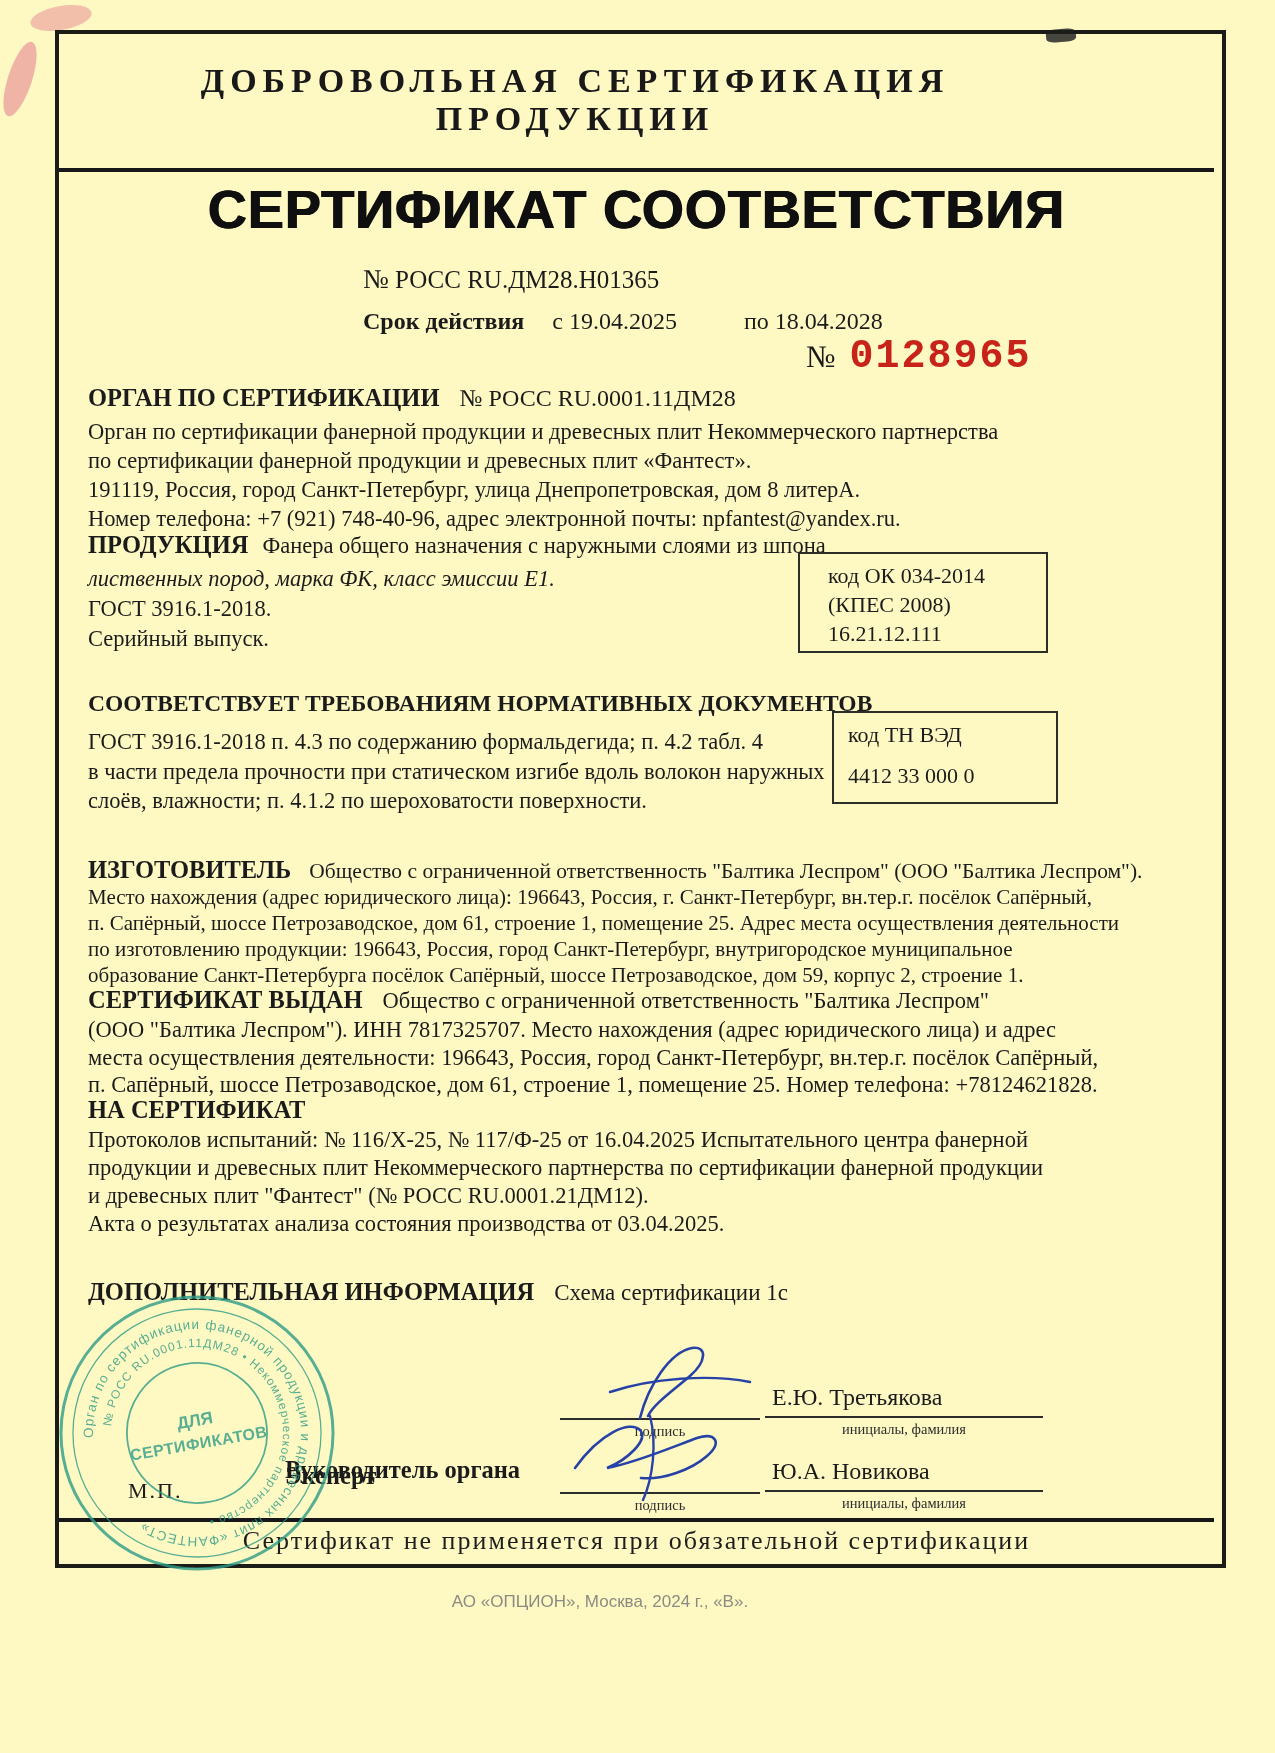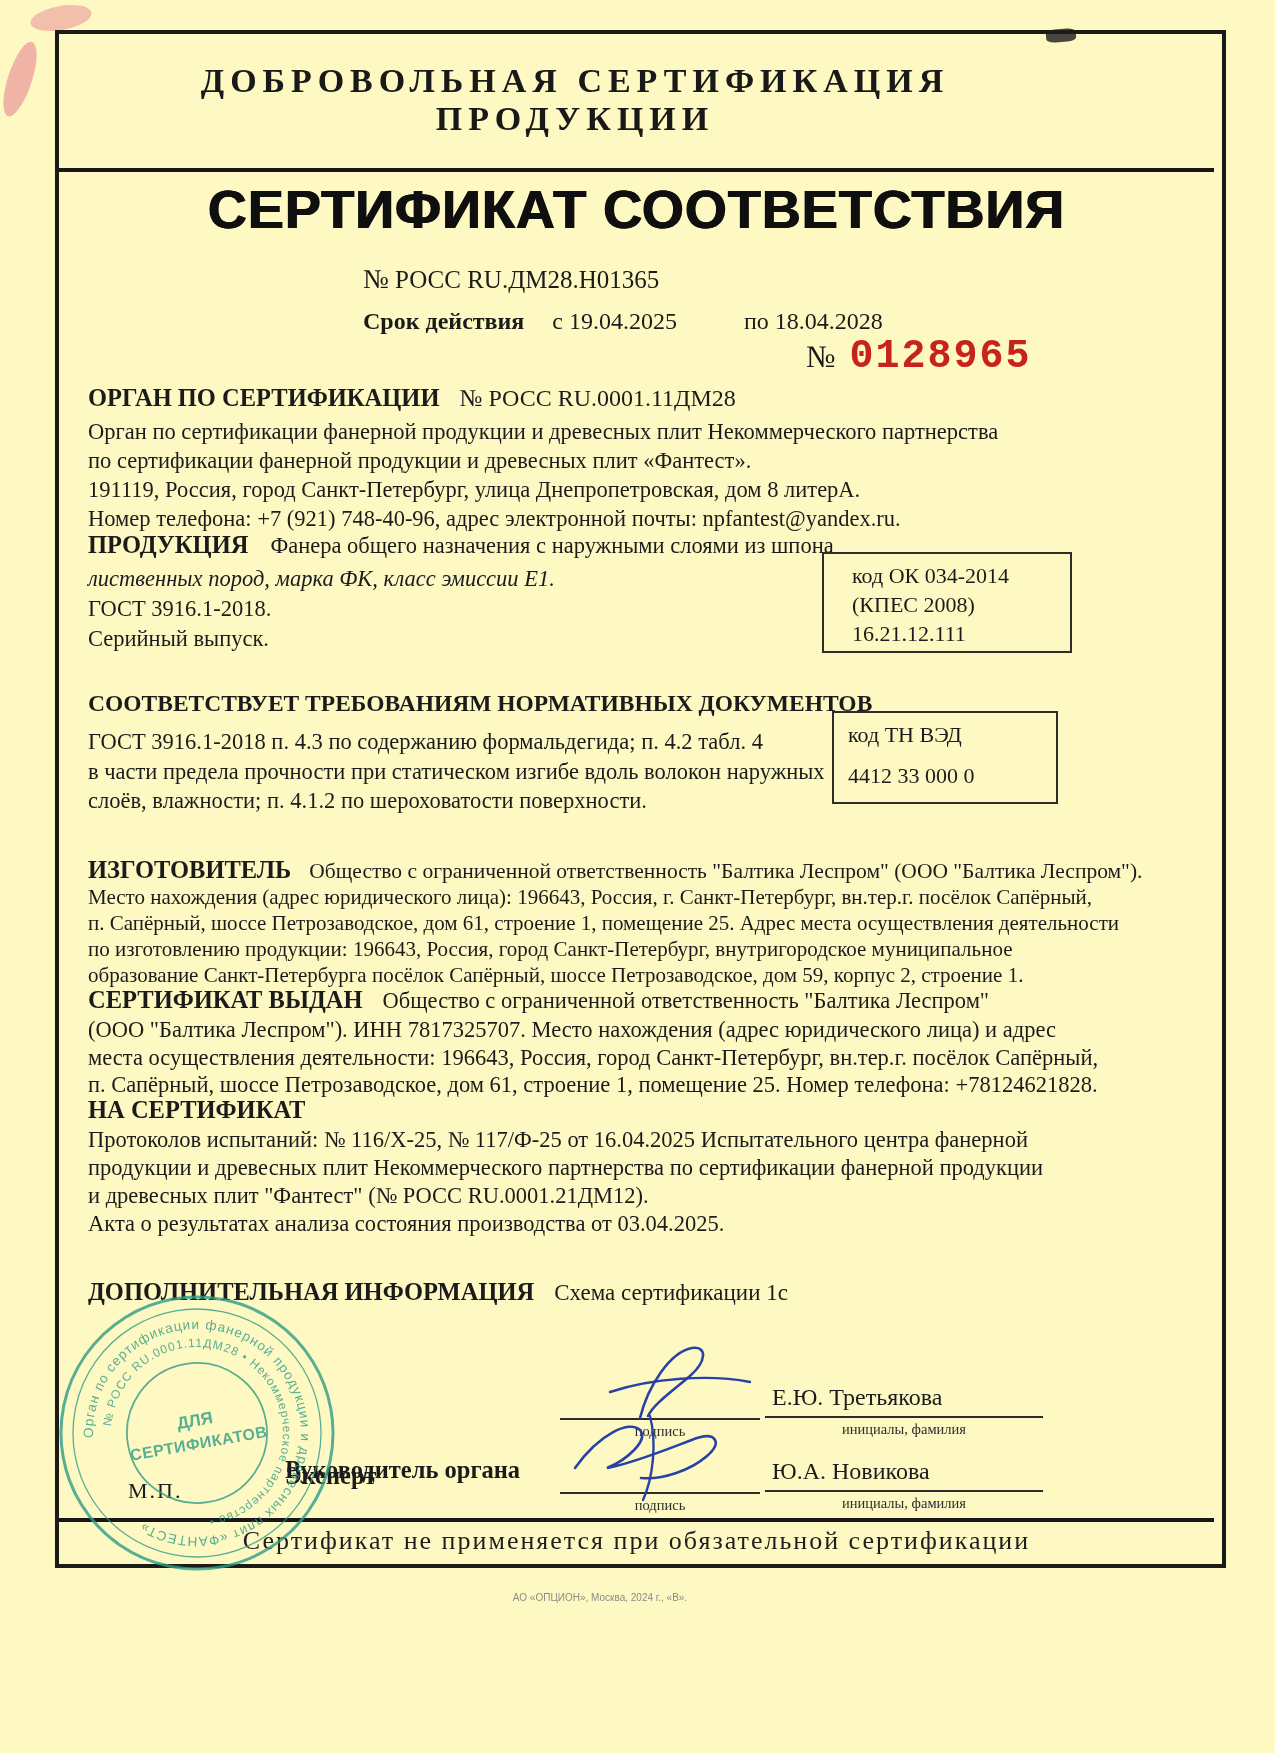--- a/index.html
+++ b/index.html
@@ -22,21 +22,21 @@
   .body-line{font-size:22.5px;line-height:29px;white-space:nowrap;}
   .tight-line{font-size:21px;line-height:26px;white-space:nowrap;}
   .code-box{position:absolute;border:2px solid #2d2d29;background:transparent;
             font-size:22px;line-height:29px;padding:7px 0 0 14px;}
   .sig-line{position:absolute;height:2px;background:#2c2c2c;}
   .small-cap{position:absolute;text-align:center;font-size:14.5px;color:#2e2e2e;}
   .name{font-size:24px;}
   .footer-text{left:59px;top:1526px;width:1155px;text-align:center;
                font-size:26px;letter-spacing:2px;color:#1e1e1e;}
   .print-credit{left:300px;top:1592px;width:600px;text-align:center;
-                font-family:"Liberation Sans",sans-serif;font-size:10px;color:#8b8b83;}
+                font-family:"Liberation Sans",sans-serif;font-size:17px;color:#8b8b83;}
   .blank-num{font-family:"Liberation Mono",monospace;font-weight:700;font-size:40px;
              letter-spacing:2px;}
   .artifact{position:absolute;border-radius:50%;}
   .mp{font-size:22px;letter-spacing:2px;color:#1c1c1c;z-index:2;}
   .stamp-svg{position:absolute;left:52px;top:1288px;z-index:3;opacity:.8;
              transform:rotate(-10deg);}
   .sig-svg{position:absolute;z-index:3;}
 </style>
 </head>
 <body>
@@ -79,29 +79,29 @@
   </div>
   <div class="abs" style="left:88px;top:417px;">
     <div class="body-line">Орган по сертификации фанерной продукции и древесных плит Некоммерческого партнерства</div>
     <div class="body-line">по сертификации фанерной продукции и древесных плит «Фантест».</div>
     <div class="body-line">191119, Россия, город Санкт-Петербург, улица Днепропетровская, дом 8 литерА.</div>
     <div class="body-line">Номер телефона: +7 (921) 748-40-96, адрес электронной почты: npfantest@yandex.ru.</div>
   </div>
 
   <div class="abs nowrap" style="left:88px;top:531px;">
     <span class="bold-label">ПРОДУКЦИЯ</span>
-    <span style="font-size:22.5px;margin-left:18px;">Фанера общего назначения с наружными слоями из шпона</span>
+    <span style="font-size:22.5px;margin-left:10px;">Фанера общего назначения с наружными слоями из шпона</span>
   </div>
   <div class="abs" style="left:88px;top:564px;">
     <div class="body-line" style="line-height:30px;font-style:italic;">лиственных пород, марка ФК, класс эмиссии Е1.</div>
     <div class="body-line" style="line-height:30px;">ГОСТ 3916.1-2018.</div>
     <div class="body-line" style="line-height:30px;">Серийный выпуск.</div>
   </div>
 
-  <div class="code-box" style="left:822px;top:552px;width:218px;height:90px;padding-left:28px;">
+  <div class="code-box" style="left:798px;top:552px;width:218px;height:90px;padding-left:28px;">
     <div>код ОК  034-2014</div>
     <div>(КПЕС 2008)</div>
     <div>16.21.12.111</div>
   </div>
 
   <div class="abs nowrap bold-label" style="left:88px;top:690px;font-size:23.5px;">СООТВЕТСТВУЕТ ТРЕБОВАНИЯМ НОРМАТИВНЫХ ДОКУМЕНТОВ</div>
   <div class="abs" style="left:88px;top:727px;">
     <div class="body-line" style="line-height:29.5px;">ГОСТ 3916.1-2018  п. 4.3 по содержанию формальдегида; п. 4.2 табл. 4</div>
     <div class="body-line" style="line-height:29.5px;">в части предела прочности при статическом изгибе вдоль волокон наружных</div>
     <div class="body-line" style="line-height:29.5px;">слоёв, влажности; п. 4.1.2 по шероховатости поверхности.</div>

